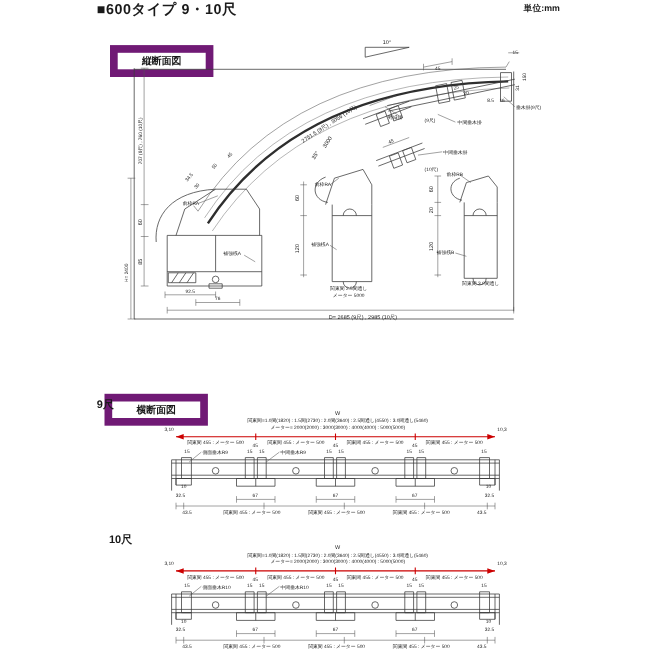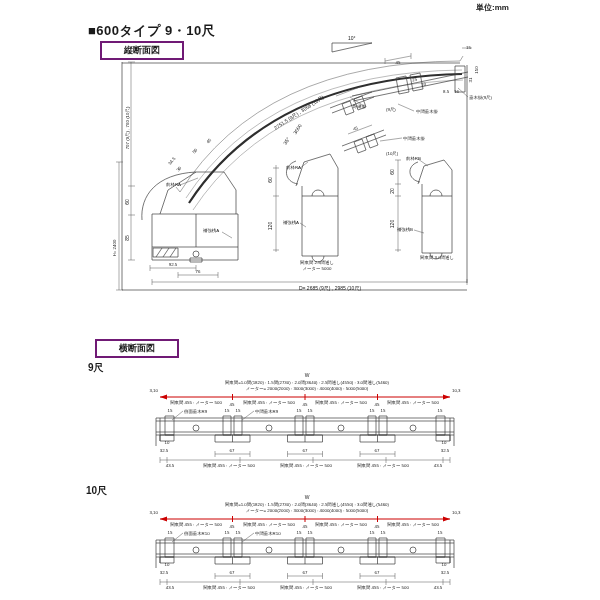--- a/index.html
+++ b/index.html
@@ -1,21 +1,21 @@
 <!DOCTYPE html>
 <html><head>
 <meta charset="utf-8">
 <style>
   html,body{margin:0;padding:0;background:#fff;}
   #page{position:relative;width:600px;height:600px;background:#fff;overflow:hidden;
         font-family:"Liberation Sans","DejaVu Sans",sans-serif;color:#1a1a1a;}
   .abs{position:absolute;}
   .title{font-size:13px;font-weight:bold;letter-spacing:.5px;}
   .unit{font-size:8px;font-weight:bold;}
-  .secbox{border:2px solid #701a75;font-size:9px;font-weight:bold;text-align:center;
+  .secbox{border:7px solid #701a75;font-size:9px;font-weight:bold;text-align:center;
           line-height:14px;width:80px;height:15px;background:#fff;}
   .shaku{font-size:10px;font-weight:bold;text-align:right;}
   svg{position:absolute;left:0;top:0;}
   svg *{vector-effect:non-scaling-stroke;}
   .ln{fill:none;stroke:#3c3c3c;stroke-width:0.7;}
   .thin{fill:none;stroke:#6a6a6a;stroke-width:0.45;}
   .band{fill:none;stroke:#2e2e2e;stroke-width:2.2;}
   .dim{fill:none;stroke:#555;stroke-width:0.5;}
   .red{fill:none;stroke:#cc0000;stroke-width:1;}
   .redf{fill:#cc0000;stroke:none;}
@@ -23,27 +23,27 @@
   .t4{font-size:4.4px;}
   .t5{font-size:5px;}
   .mid{text-anchor:middle;}
   .end{text-anchor:end;}
 </style>
 </head>
 <body>
 
 <div id="page">
 
-  <div class="abs title" style="left:88px;top:22px;text-align:center;">■600タイプ 9・10尺</div>
+  <div class="abs title" style="left:88px;top:0;text-align:center;">■600タイプ 9・10尺</div>
   <div class="abs unit" style="left:476px;top:2px;">単位:mm</div>
 
   <div class="abs secbox" style="left:100px;top:41px;">縦断面図</div>
-  <div class="abs secbox" style="left:95px;top:339px;">横断面図</div>
+  <div class="abs secbox" style="left:95px;top:358px;">横断面図</div>
   <div class="abs shaku" style="left:88px;top:361px;">9尺</div>
-  <div class="abs shaku" style="left:86px;top:484px;">10尺</div>
+  <div class="abs shaku" style="left:99px;top:484px;">10尺</div>
 
   <svg width="600" height="600" viewBox="0 0 600 600">
 
     <g>
 
       <path class="ln" d="M122,62 V290 H467 M467,65 V283 M122,63 H460"></path>
       <path class="dim" d="M131,62 V260 M119,162 V290 M128,62 h7 M128,186 h7 M128,215 h7 M128,260 h7 M116,162 h7 M116,290 h7"></path>
 
       <path class="thin" d="M186,198 Q268,72 462,70"></path>
       <path class="band" d="M189,203 Q271,78 462,74"></path>

